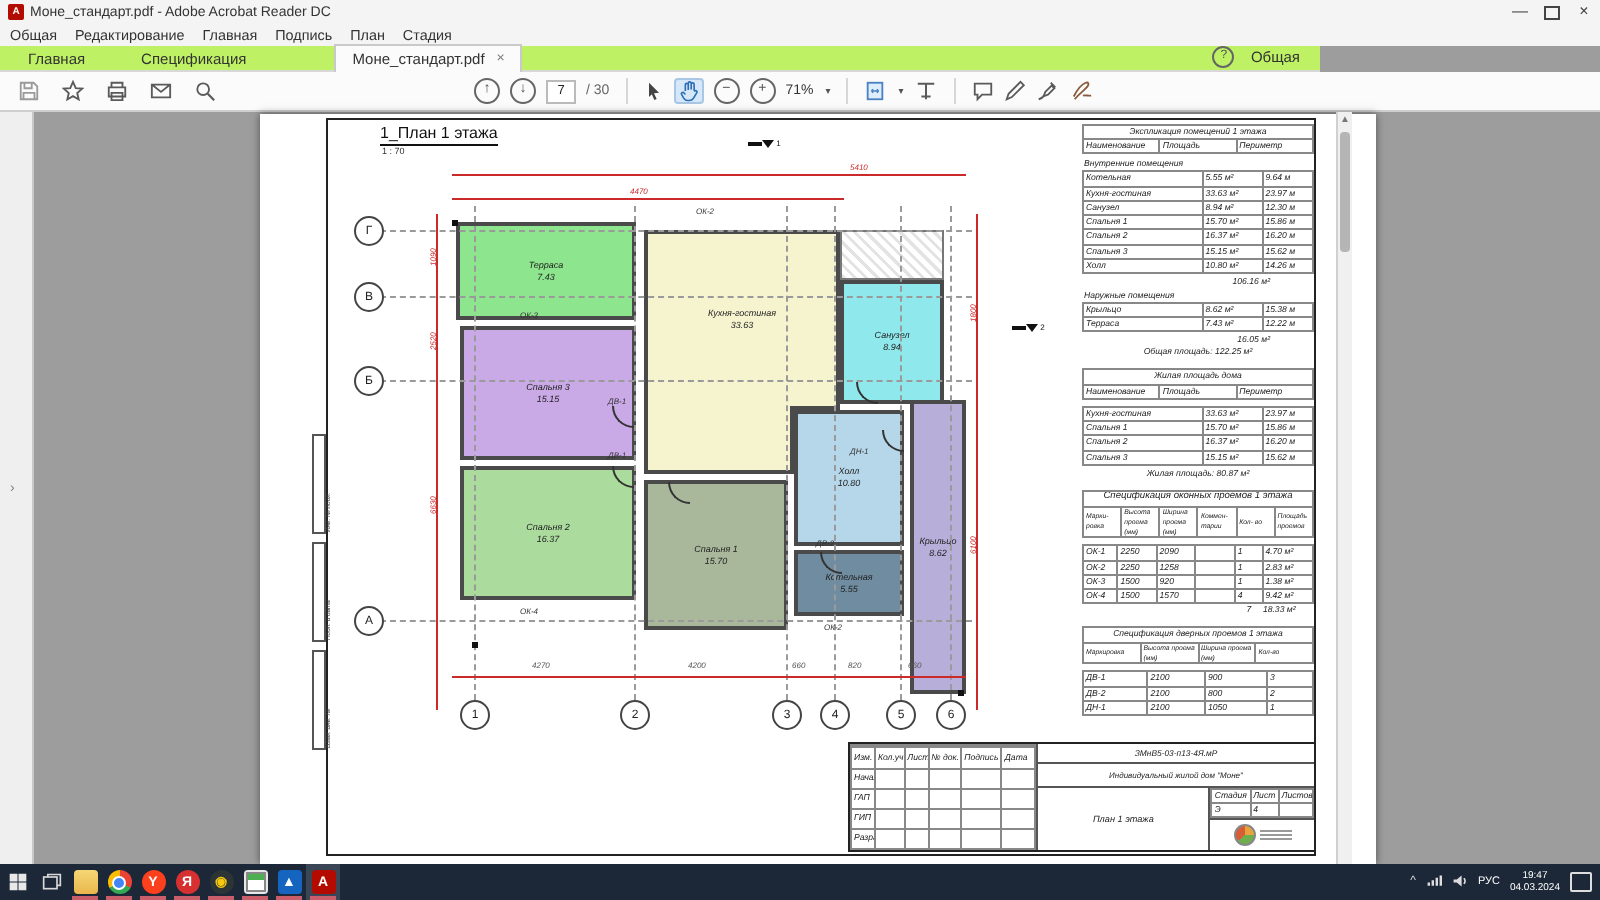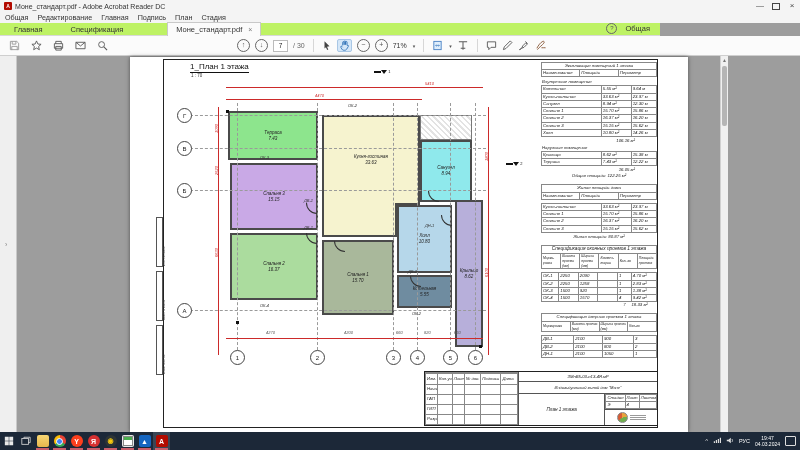--- a/index.html
+++ b/index.html
@@ -21,21 +21,21 @@
   .tbl{display:flex;gap:11px;padding-left:9px;align-items:center;}
   .tbc{position:absolute;left:237px;top:36px;height:19px;display:flex;align-items:center;gap:5px;}
   .tbtn{display:flex;align-items:center;justify-content:center;}
   .circbtn{width:11px;height:11px;border:1px solid #666;border-radius:50%;font-size:7px;line-height:10px;text-align:center;color:#555;}
   .pageinput{width:13px;height:10px;border:1px solid #bbb;background:#fff;font-size:6.5px;text-align:center;line-height:10px;color:#222;}
   .sep{width:1px;height:13px;background:#d7d7d7;margin:0 3px;}
   .zoomtxt{font-size:7px;color:#333;}
   .caret{font-size:5px;color:#555;margin-left:1px;}
   .handsel{background:#d5e7f8;border:1px solid #a9c7e5;border-radius:2px;padding:0px 1px;}
   
-  .docarea{position:absolute;left:0;top:56px;width:728px;height:376px;background:#9d9d9d;}
+  .docarea{position:absolute;left:0;top:56px;width:676px;height:376px;background:#9d9d9d;}
   .docside{position:absolute;left:0;top:0;width:17px;height:376px;background:#efefef;border-right:1px solid #c9c9c9;box-sizing:border-box;}
   .docside .chev{position:absolute;left:5px;top:185px;color:#888;font-size:7px;}
   .scrollbar{position:absolute;right:0;top:0;width:8px;height:376px;background:#f0f0f0;border-left:1px solid #d0d0d0;box-sizing:border-box;}
   .scrollthumb{position:absolute;right:1px;top:10px;width:5px;height:60px;background:#b5b5b5;border-radius:2px;}
   .scrollarr{position:absolute;right:1px;top:1px;font-size:5px;color:#777;}
   
   .page{position:absolute;left:130px;top:1px;width:558px;height:375px;background:#ffffff;box-shadow:0 0 4px rgba(0,0,0,.5);overflow:hidden;}
   .frame{position:absolute;left:33px;top:2px;width:495px;height:369px;border:1.5px solid #222;box-sizing:border-box;}
   .plan-title{position:absolute;left:60px;top:5px;font-size:8px;color:#111;border-bottom:1px solid #111;padding-bottom:1px;}
   .plan-scale{position:absolute;left:61px;top:16px;font-size:4.5px;color:#333;}

